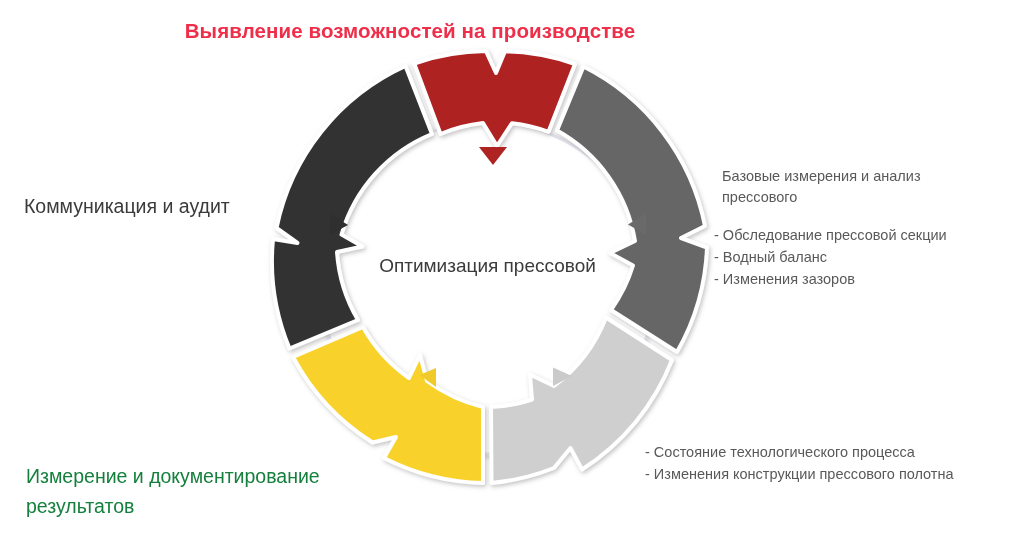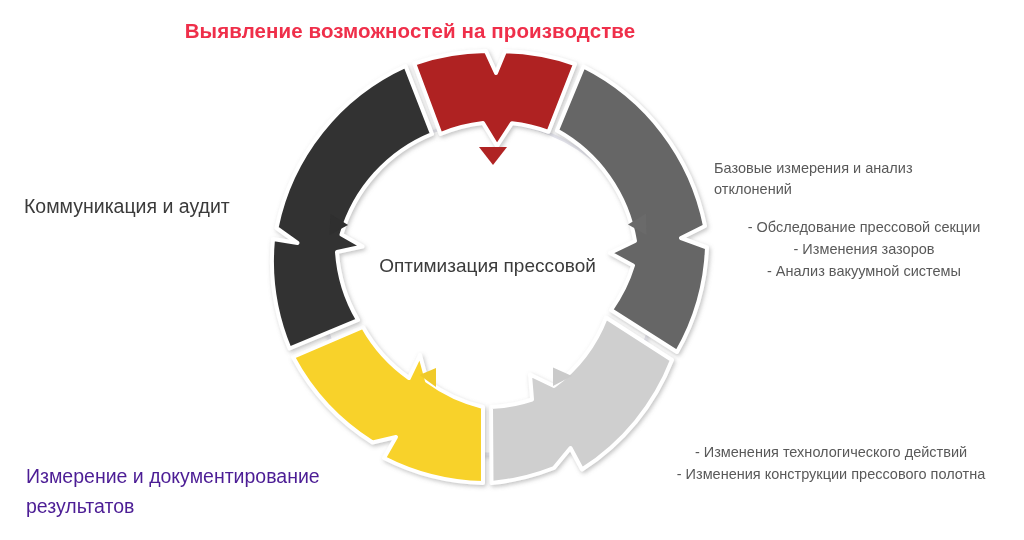--- a/index.html
+++ b/index.html
@@ -53,27 +53,26 @@
     font-weight: 400;
   }
 
   
   .callout { position: absolute; }
   .callout .head {
     font-size: 14.5px;
     line-height: 21px;
     color: #595959;
     font-weight: 400;
-    margin: 0;
+    margin: 8px;
   }
   .callout ul {
     list-style: none;
     margin: 16px 0 0 0;
     padding: 0;
-    text-align: center;
   }
   .callout ul li {
     font-size: 14.5px;
     line-height: 22px;
     color: #595959;
     white-space: nowrap;
   }
 
   #callout-baseline { left: 714px; top: 158px; width: 300px; }
   #callout-actionplan { left: 645px; top: 425px; width: 372px; }
@@ -89,21 +88,21 @@
   #label-communication {
     left: 24px;
     top: 160px;
     width: 275px;
     color: #3b3b3b;
   }
   #label-measurement {
     left: 26px;
     top: 430px;
     width: 340px;
-    color: #4c1d95;
+    color: #15803d;
   }
 </style>
 </head>
 <body>
 
 <div id="diagram-title">Выявление возможностей на производстве</div>
 
 <div id="wheel">
   <svg viewBox="0 0 490 492" width="490" height="492" xmlns="http://www.w3.org/2000/svg">
     <defs>
@@ -198,27 +197,27 @@
 </div>
 
 <div id="label-measurement" class="side-label">
   <div>Измерение и документирование</div>
   <div>результатов</div>
 </div>
 
 <div id="callout-baseline" class="callout">
   <p class="head">
     <span>Базовые измерения и анализ</span><br>
-    <span>отклонений</span>
+    <span>прессового</span>
   </p>
   <ul>
     <li>- Обследование прессовой секции</li>
+    <li>- Водный баланс</li>
     <li>- Изменения зазоров</li>
-    <li>- Анализ вакуумной системы</li>
   </ul>
 </div>
 
 <div id="callout-actionplan" class="callout">
   <ul>
-    <li>- Изменения технологического действий</li>
+    <li>- Состояние технологического процесса</li>
     <li>- Изменения конструкции прессового полотна</li>
   </ul>
 </div>
 
 </body></html>

